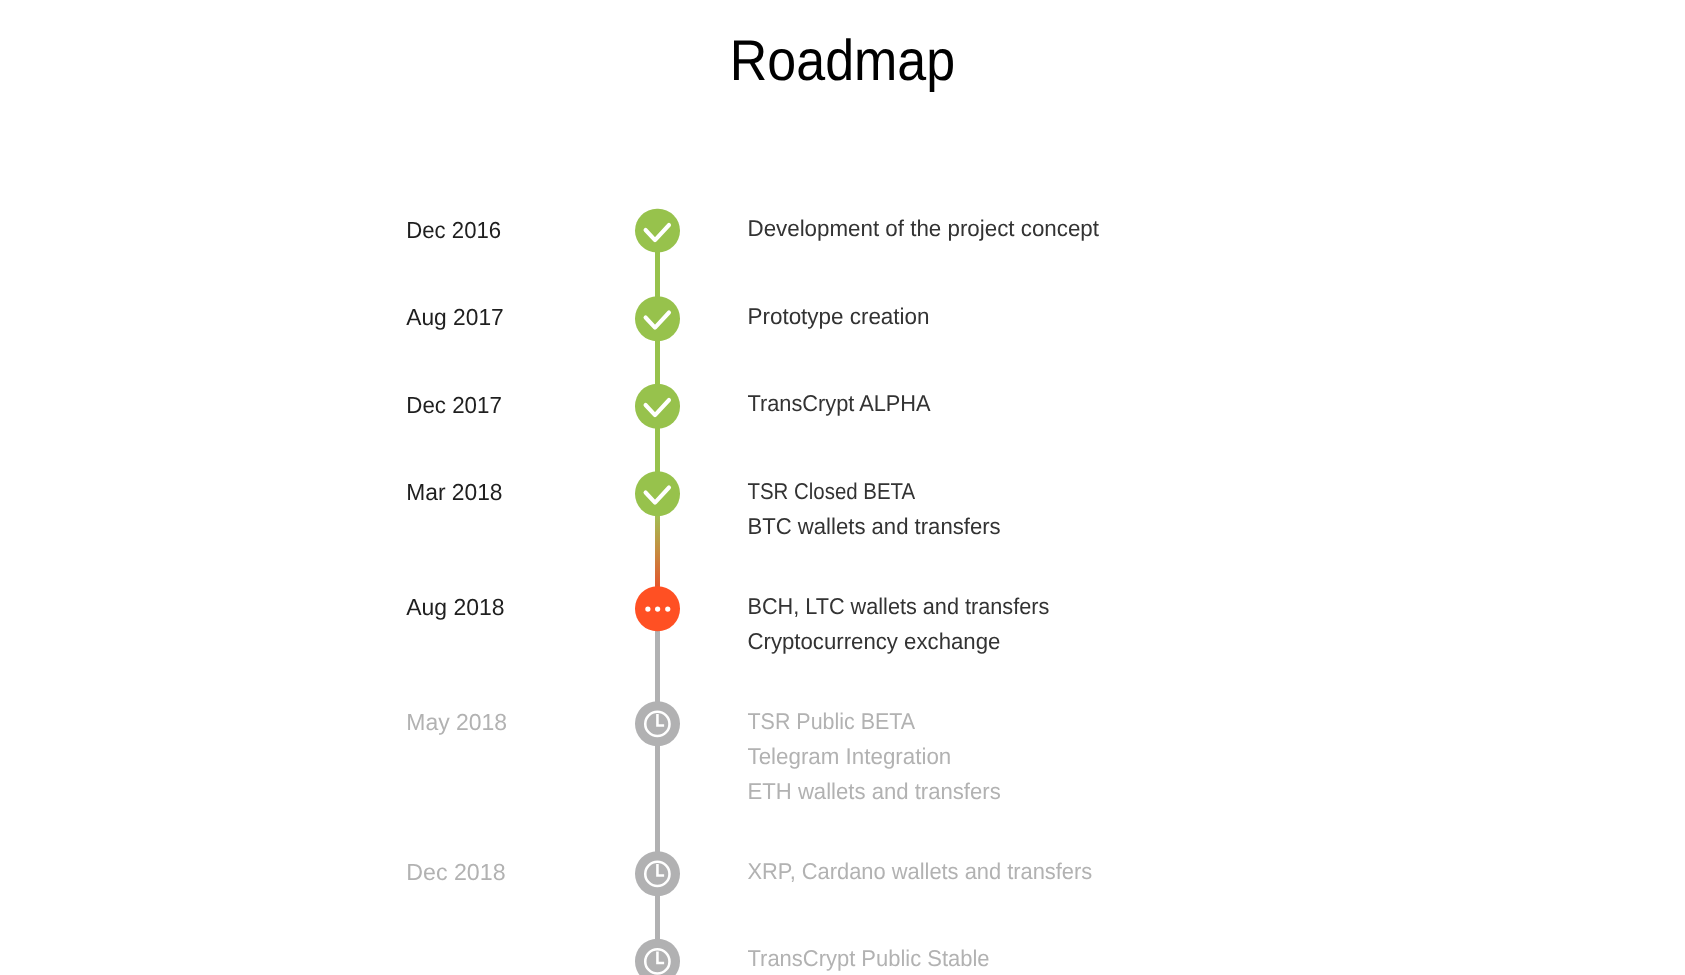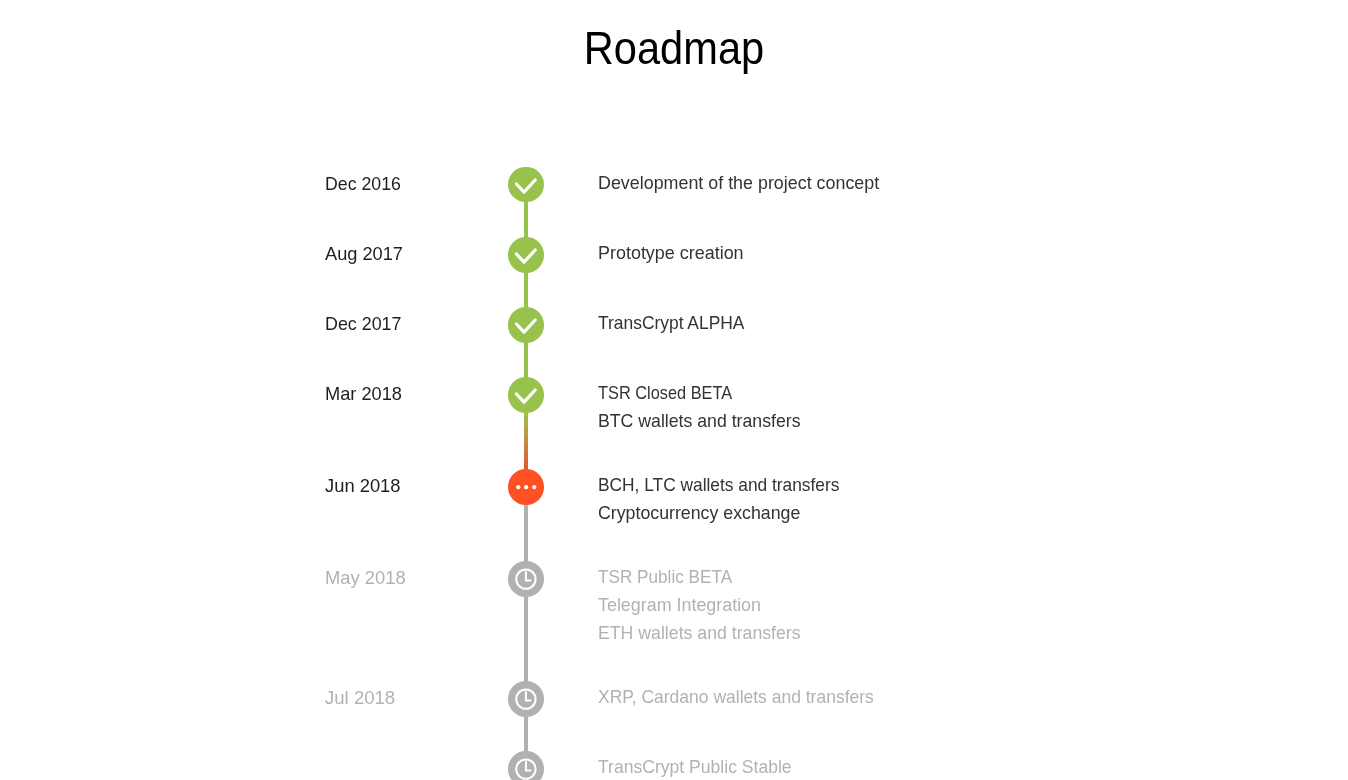--- a/index.html
+++ b/index.html
@@ -80,21 +80,21 @@
         <div class="timeline-date" style="left: 325px; top: 381.1px; transform: scaleX(0.980111);">Mar 2018</div>
         <div class="marker" style="width: 35.5px; height: 35.5px; left: 508.25px; top: 377.25px; background: rgb(151, 194, 76);">
           <svg viewBox="0 0 35.5 35.5" width="35.5" height="35.5">
             <path d="M8.45 17.0 L16.0 25.1 L27.2 13.0" fill="none" stroke="#ffffff" stroke-width="3.25" stroke-linecap="round" stroke-linejoin="round"></path>
           </svg>
         </div>
         <div class="timeline-description-line" style="left: 598.4px; top: 379.2px; transform: scaleX(0.898492);">TSR Closed BETA</div>
         <div class="timeline-description-line" style="left: 598.4px; top: 407.2px; transform: scaleX(0.972462);">BTC wallets and transfers</div>
       </div>
       <div class="timeline-item is-current">
-        <div class="timeline-date" style="left: 325px; top: 473.1px; transform: scaleX(0.987164);">Jun 2018</div>
+        <div class="timeline-date" style="left: 325px; top: 473.1px; transform: scaleX(0.987164);">Aug 2018</div>
         <div class="marker" style="width: 35.5px; height: 35.5px; left: 508.25px; top: 469.25px; background: rgb(255, 80, 35);">
           <svg viewBox="0 0 35.5 35.5" width="35.5" height="35.5">
             <circle cx="10.3" cy="18.2" r="2.1" fill="#ffffff"></circle>
             <circle cx="18.1" cy="18.2" r="2.1" fill="#ffffff"></circle>
             <circle cx="26.2" cy="18.2" r="2.1" fill="#ffffff"></circle>
           </svg>
         </div>
         <div class="timeline-description-line" style="left: 598.4px; top: 471.2px; transform: scaleX(0.952738);">BCH, LTC wallets and transfers</div>
         <div class="timeline-description-line" style="left: 598.4px; top: 499.2px; transform: scaleX(0.976116);">Cryptocurrency exchange</div>
       </div>
@@ -104,21 +104,21 @@
           <svg viewBox="0 0 35.5 35.5" width="35.5" height="35.5">
             <circle cx="17.9" cy="18.1" r="9.7" fill="none" stroke="#ffffff" stroke-width="2.05"></circle>
             <path d="M17.95 10.2 V19.4 H23.3" fill="none" stroke="#ffffff" stroke-width="2.05" stroke-linecap="butt" stroke-linejoin="miter"></path>
           </svg>
         </div>
         <div class="timeline-description-line" style="left: 598.4px; top: 563px; transform: scaleX(0.943225);">TSR Public BETA</div>
         <div class="timeline-description-line" style="left: 598.4px; top: 591px; transform: scaleX(0.983038);">Telegram Integration</div>
         <div class="timeline-description-line" style="left: 598.4px; top: 619px; transform: scaleX(0.972942);">ETH wallets and transfers</div>
       </div>
       <div class="timeline-item is-pending">
-        <div class="timeline-date" style="left: 325px; top: 684.9px; transform: scaleX(0.998489);">Jul 2018</div>
+        <div class="timeline-date" style="left: 325px; top: 684.9px; transform: scaleX(0.998489);">Dec 2018</div>
         <div class="marker" style="width: 35.5px; height: 35.5px; left: 508.25px; top: 681.05px; background: rgb(177, 177, 178);">
           <svg viewBox="0 0 35.5 35.5" width="35.5" height="35.5">
             <circle cx="17.9" cy="18.1" r="9.7" fill="none" stroke="#ffffff" stroke-width="2.05"></circle>
             <path d="M17.95 10.2 V19.4 H23.3" fill="none" stroke="#ffffff" stroke-width="2.05" stroke-linecap="butt" stroke-linejoin="miter"></path>
           </svg>
         </div>
         <div class="timeline-description-line" style="left: 598.4px; top: 683px; transform: scaleX(0.961709);">XRP, Cardano wallets and transfers</div>
       </div>
       <div class="timeline-item is-pending">
         <div class="timeline-date" style="left: 325px; top: 754.9px; transform: scaleX(0.995556); margin-top: 32px;">Jul 2018</div>

